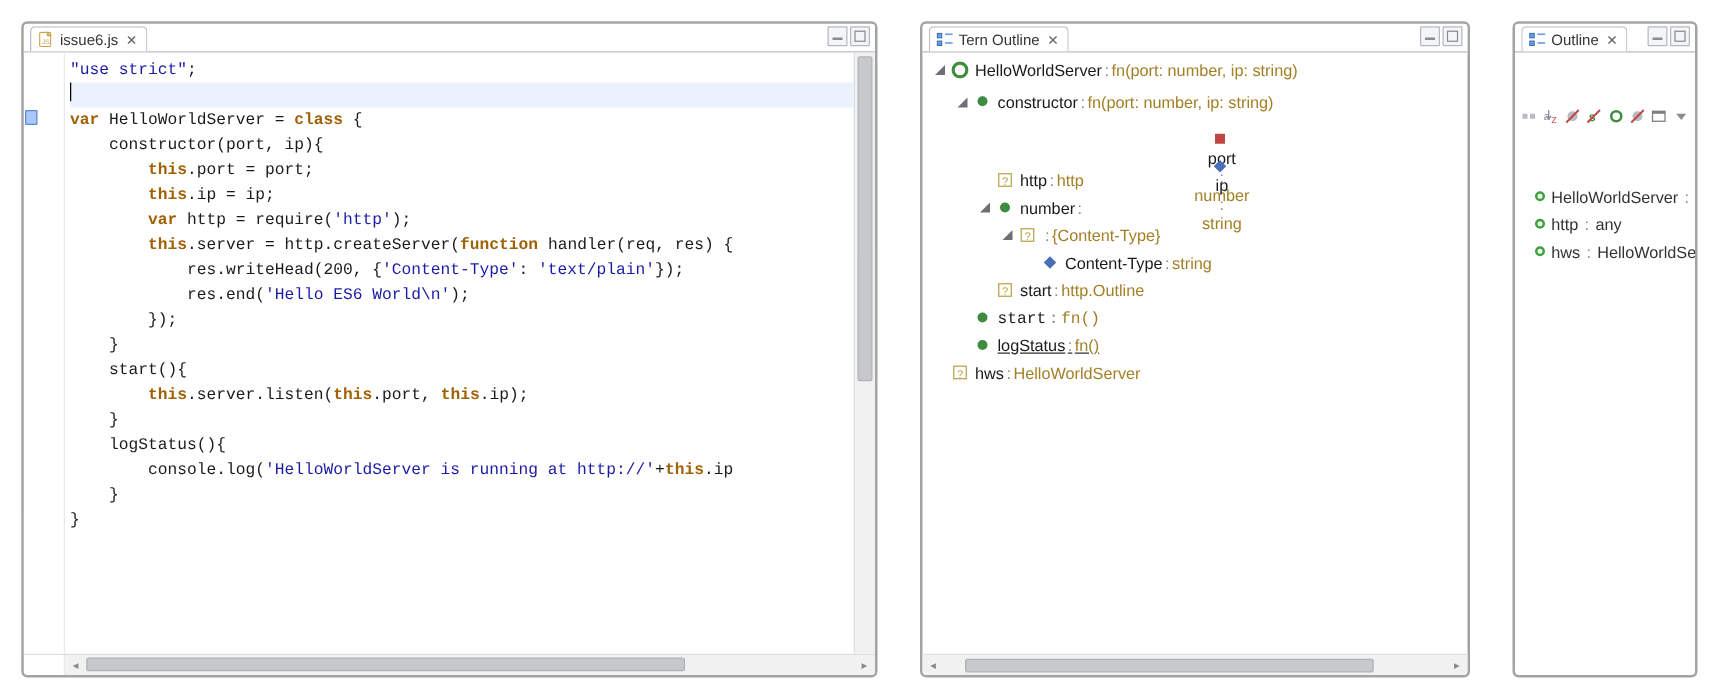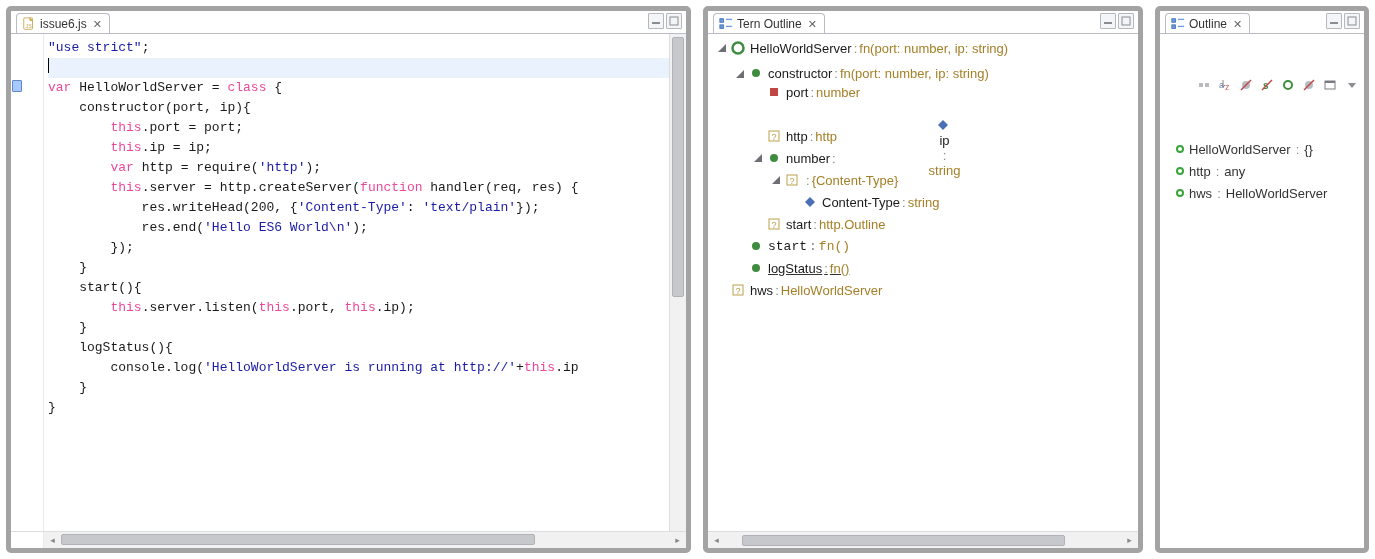--- a/index.html
+++ b/index.html
@@ -1,38 +1,38 @@
 <!DOCTYPE html>
 <html><head>
 <meta charset="utf-8">
 <style>
   * { box-sizing: border-box; }
   html, body { margin:0; padding:0; height:100%; font-family: "Segoe UI", Tahoma, sans-serif; font-size:12px; background:#fff; color:#333; }
   .workbench { display:flex; width:1375px; height:559px; }
-  .pane { border:5px solid #a3a3a3; border-radius:5px; margin:6px; background:#fff; display:flex; flex-direction:column; overflow:hidden; position:relative;}
+  .pane { border:2px solid #a3a3a3; border-radius:5px; margin:17px; background:#fff; display:flex; flex-direction:column; overflow:hidden; position:relative;}
   .editor-pane { flex:0 0 685px; }
   .tern-pane { flex:0 0 440px; }
   .outline-pane { flex:1;gap:39px; }
   .tabbar { display:flex; align-items:flex-end; height:23px; background:#fff; border-bottom:1px solid #b9bcc4; padding-left:5px; position:relative;}
   .tab { display:flex; align-items:center; gap:4px; padding:3px 7px 2px 5px; border:1px solid #b9bcc4; border-bottom:none; border-radius:4px 4px 0 0; background:#fff; font-size:12px; color:#333; cursor:pointer; }
   .tab.active { background:#fff; }
   .tab-close { font-family: sans-serif; font-size:11px; color:#666; margin-left:2px; }
   .toolbar-right { position:absolute; right:4px; top:2px; display:flex; gap:2px; }
   .wbtn { width:16px; height:16px; border:1px solid #b5b8bf; background:#f4f5f7; border-radius:1px; cursor:pointer; display:flex; align-items:center; justify-content:center;}
   .wbtn svg { width:10px; height:10px; }
   
   .editor-body { flex:1; display:flex; overflow:hidden; }
   .gutter { width:33px; background:#fff; border-right:1px solid #e8e9ec; position:relative;}
   .gutter-mark { position:absolute; left:1px; top:46px; width:10px; height:12px; background:#a8c8ff; border:1px solid #5a8acb; border-radius:1px;}
   .code-area { flex:1; overflow:hidden; position:relative; }
   .code { font-family:"Consolas","Courier New",monospace; font-size:13px; line-height:20px; padding:4px 0 0 4px; white-space:pre; background:#fff;}
   .cur-line { background:#eaf2fd; display:inline-block; width:100%;}
   .caret { display:inline-block; width:1px; height:15px; background:#000; vertical-align:-2px;}
   .k-blue { color:#1a1aa6; }         
-  .k-purple { color:#ec4899; font-weight:normal;}  
+  .k-purple { color:#a16207; font-weight:bold;}  
   .k-black { color:#1a1a1a; }
   
   .vscroll { width:17px; background:#f1f1f1; border-left:1px solid #dcdde1; position:relative;}
   .vthumb { position:absolute; left:2px; right:2px; top:3px; height:260px; background:#c7c8cc; border:1px solid #b0b2b7; border-radius:2px;}
   .hscroll-wrap { height:17px; display:flex; border-top:1px solid #dcdde1;}
   .hscroll-gut { width:33px; border-right:1px solid #e8e9ec;}
   .hscroll { flex:1; background:#f1f1f1; position:relative; display:flex; align-items:center;}
   .hbtn { width:17px; height:17px; display:flex; align-items:center; justify-content:center; color:#888; cursor:pointer; font-size:9px;}
   .htrack { flex:1; height:17px; position:relative;}
   .hthumb { position:absolute; left:0; top:2px; height:11px; width:78%; background:#c7c8cc; border:1px solid #b0b2b7; border-radius:2px;}
@@ -164,21 +164,21 @@
               </span>
               <span class="ticon">
                 <svg viewBox="0 0 14 14">
                   <circle cx="7" cy="7" r="4" fill="#3f8b3f"></circle>
                 </svg>
               </span>
               <span class="tlabel">constructor</span>
               <span class="tsep"> : </span>
               <span class="ttype">fn(port: number, ip: string)</span>
             </div>
-            <div class="tnode" style="padding-left: 40px;">
+            <div class="tnode" style="padding-left: 40px; flex-direction: column;">
               <span class="twisty blank"></span>
               <span class="ticon">
                 <svg viewBox="0 0 14 14">
                   <rect x="3" y="3" width="8" height="8" fill="#c04545"></rect>
                 </svg>
               </span>
               <span class="tlabel">port</span>
               <span class="tsep"> : </span>
               <span class="ttype">number</span>
             </div>

